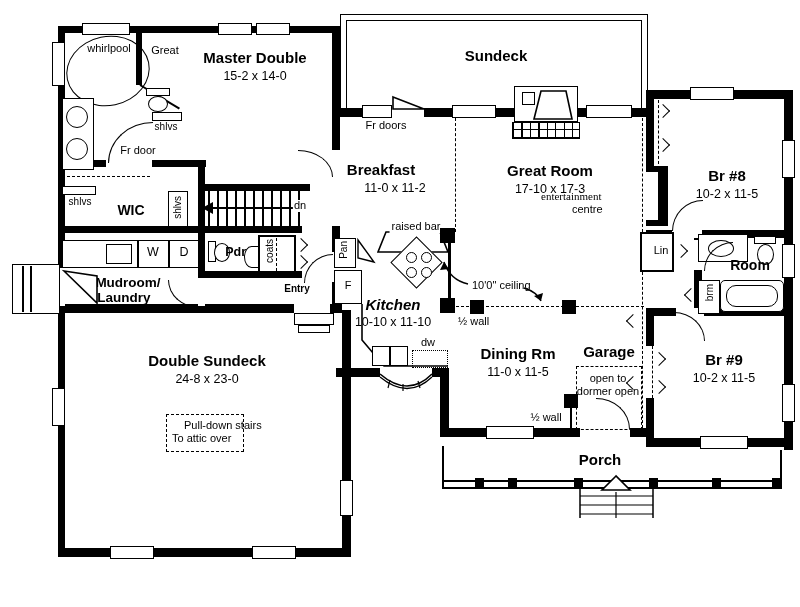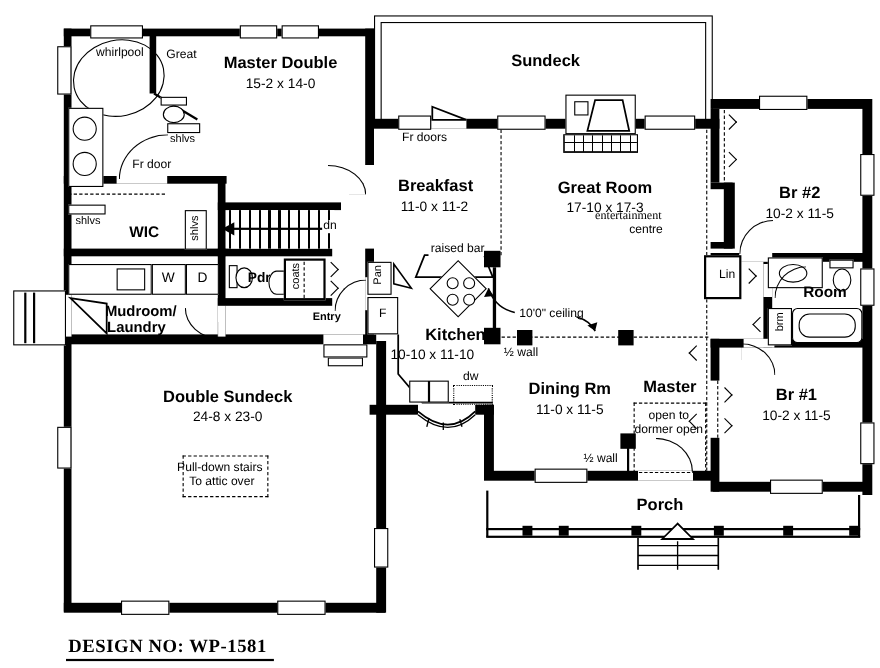--- a/index.html
+++ b/index.html
@@ -162,21 +162,21 @@
   <div class="dashv" style="left:276px;top:238px;height:33px;"></div>
   <div class="vlbl" style="left:264px;top:239px;">coats</div>
   <div class="chev-r" style="left:296px;top:240px;"></div>
   <div class="chev-r" style="left:296px;top:257px;"></div>
 
   <div class="lbl" style="left:297px;top:284px;font-weight:bold;font-size:10px;">Entry</div>
   <div class="arc-tl" style="left:304px;top:254px;width:28px;height:28px;"></div>
   <div class="tl" style="left:294px;top:313px;width:40px;height:12px;"></div>
   <div class="tl" style="left:298px;top:325px;width:32px;height:8px;"></div>
 
-  <div class="lbl big" style="left:396px;top:162px;">Breakfast</div>
+  <div class="lbl big" style="left:381px;top:162px;">Breakfast</div>
   <div class="lbl dims" style="left:395px;top:182px;">11-0 x 11-2</div>
   <div class="lbl sm" style="left:386px;top:120px;">Fr doors</div>
   <svg style="left:0;top:0;" width="800" height="607">
     <polygon points="393,97 424,109 393,109" fill="#fff" stroke="#000" stroke-width="1.6"></polygon>
   </svg>
   <div class="dashv" style="left:455px;top:118px;height:114px;"></div>
 
   <div class="lbl big" style="left:550px;top:163px;">Great Room</div>
   <div class="lbl dims" style="left:550px;top:183px;">17-10 x 17-3</div>
   <div class="tl" style="left:514px;top:86px;width:64px;height:36px;"></div>
@@ -214,47 +214,47 @@
   <div class="lbl sm" style="left:416px;top:221px;background:#fff;padding:0 2px;">raised bar</div>
   <div class="tl" style="left:398px;top:244px;width:37px;height:37px;transform:rotate(45deg);"></div>
   <div class="circ" style="left:406px;top:252px;width:11px;height:11px;"></div>
   <div class="circ" style="left:421px;top:252px;width:11px;height:11px;"></div>
   <div class="circ" style="left:406px;top:267px;width:11px;height:11px;"></div>
   <div class="circ" style="left:421px;top:267px;width:11px;height:11px;"></div>
   <div class="post" style="left:440px;top:228px;width:15px;height:15px;"></div>
   <div class="post" style="left:440px;top:298px;width:15px;height:15px;"></div>
   <div class="vline" style="left:448px;top:243px;height:56px;width:2.5px;"></div>
   <div class="lla sm" style="left:458px;top:315px;">½ wall</div>
-  <div class="lbl big" style="left:414px;top:297px;">Kitchen</div>
+  <div class="lbl big" style="left:393px;top:297px;font-style:italic;">Kitchen</div>
   <div class="lbl dims" style="left:393px;top:316px;">10-10 x 11-10</div>
   <div class="tl" style="left:372px;top:346px;width:18px;height:20px;"></div>
   <div class="tl" style="left:390px;top:346px;width:18px;height:20px;"></div>
   <div class="dashbox" style="left:412px;top:350px;width:34px;height:16px;border-style:dotted;"></div>
   <div class="lbl sm" style="left:428px;top:337px;background:#fff;padding:0 2px;">dw</div>
   <svg style="left:0;top:0;" width="800" height="607">
     <path d="M380,374 Q408,398 432,374" fill="none" stroke="#000" stroke-width="1.6"></path>
     <path d="M380,377 Q408,400 432,377" fill="none" stroke="#000" stroke-width="1.2"></path>
     <line x1="390" y1="380" x2="388" y2="388" stroke="#000" stroke-width="1.2"></line>
     <line x1="403" y1="384" x2="403" y2="391" stroke="#000" stroke-width="1.2"></line>
     <line x1="418" y1="381" x2="420" y2="388" stroke="#000" stroke-width="1.2"></line>
   </svg>
 
   <div class="lbl big" style="left:518px;top:346px;">Dining Rm</div>
   <div class="lbl dims" style="left:518px;top:366px;">11-0 x 11-5</div>
   <div class="lbl sm" style="left:546px;top:412px;">½ wall</div>
   <div class="post" style="left:564px;top:394px;width:14px;height:14px;"></div>
   <div class="vline" style="left:570px;top:404px;height:26px;"></div>
 
-  <div class="lbl big" style="left:609px;top:344px;">Master</div>
+  <div class="lbl big" style="left:609px;top:344px;">Garage</div>
   <div class="dashbox" style="left:576px;top:366px;width:64px;height:62px;"></div>
   <div class="lbl sm" style="left:608px;top:373px;">open to</div>
   <div class="lbl sm" style="left:608px;top:386px;">dormer open</div>
   <div class="arc-tr" style="left:596px;top:398px;width:33px;height:30px;"></div>
 
-  <div class="lbl big" style="left:727px;top:168px;">Br #2</div>
+  <div class="lbl big" style="left:727px;top:168px;">Br #8</div>
   <div class="lbl dims" style="left:727px;top:188px;">10-2 x 11-5</div>
   <div class="dashv" style="left:658px;top:100px;height:64px;"></div>
   <div class="chev-r" style="left:658px;top:106px;"></div>
   <div class="chev-r" style="left:658px;top:140px;"></div>
   <div class="arc-tl" style="left:672px;top:200px;width:30px;height:30px;"></div>
 
   <div class="tl" style="left:640px;top:232px;width:34px;height:40px;border-width:2.5px;"></div>
   <div class="lbl sm" style="left:640px;top:245px;padding-left:42px;">Lin</div>
   <div class="chev-r" style="left:676px;top:246px;"></div>
 
@@ -263,33 +263,33 @@
   <div class="tl" style="left:754px;top:236px;width:22px;height:8px;"></div>
   <div class="circ" style="left:757px;top:244px;width:17px;height:21px;"></div>
   <div class="lbl" style="left:750px;top:258px;font-weight:bold;font-size:14px;">Room</div>
   <div class="arc-tl" style="left:704px;top:242px;width:28px;height:28px;"></div>
   <div class="tl" style="left:720px;top:280px;width:64px;height:32px;border-radius:5px;"></div>
   <div class="tl" style="left:726px;top:285px;width:52px;height:22px;border-radius:10px;"></div>
   <div class="tl" style="left:698px;top:280px;width:22px;height:34px;"></div>
   <div class="vlbl" style="left:704px;top:284px;">brm</div>
   <div class="chev-l" style="left:686px;top:290px;"></div>
 
-  <div class="lbl big" style="left:724px;top:352px;">Br #1</div>
+  <div class="lbl big" style="left:724px;top:352px;">Br #9</div>
   <div class="lbl dims" style="left:724px;top:372px;">10-2 x 11-5</div>
   <div class="arc-tr" style="left:674px;top:312px;width:30px;height:28px;"></div>
   <div class="dashv" style="left:652px;top:346px;height:52px;"></div>
   <div class="chev-r" style="left:654px;top:354px;"></div>
   <div class="chev-r" style="left:654px;top:382px;"></div>
   <div class="chev-l" style="left:628px;top:316px;"></div>
   <div class="chev-l" style="left:628px;top:378px;"></div>
 
   <div class="lbl big" style="left:207px;top:353px;">Double Sundeck</div>
   <div class="lbl dims" style="left:207px;top:373px;">24-8 x 23-0</div>
   <div class="dashbox" style="left:166px;top:414px;width:76px;height:36px;"></div>
-  <div class="lla sm" style="left:161px;top:419px;">Pull-down stairs</div>
+  <div class="lla sm" style="left:184px;top:419px;">Pull-down stairs</div>
   <div class="lla sm" style="left:172px;top:432px;">To attic over</div>
 
   <div class="lbl big" style="left:600px;top:452px;">Porch</div>
   <div class="vline" style="left:442px;top:446px;height:42px;width:1.5px;"></div>
   <div class="hline" style="left:442px;top:480px;width:340px;height:1.5px;"></div>
   <div class="hline" style="left:442px;top:487px;width:340px;height:1.5px;"></div>
   <div class="vline" style="left:780px;top:450px;height:38px;width:1.5px;"></div>
   <div class="post" style="left:475px;top:478px;width:9px;height:9px;"></div>
   <div class="post" style="left:508px;top:478px;width:9px;height:9px;"></div>
   <div class="post" style="left:574px;top:478px;width:9px;height:9px;"></div>
@@ -299,14 +299,13 @@
   <svg style="left:0;top:0;" width="800" height="607">
     <line x1="580" y1="489" x2="580" y2="518" stroke="#000" stroke-width="1.5"></line>
     <line x1="653" y1="489" x2="653" y2="518" stroke="#000" stroke-width="1.5"></line>
     <line x1="580" y1="496" x2="653" y2="496" stroke="#000" stroke-width="1.2"></line>
     <line x1="580" y1="505" x2="653" y2="505" stroke="#000" stroke-width="1.2"></line>
     <line x1="580" y1="514" x2="653" y2="514" stroke="#000" stroke-width="1.2"></line>
     <line x1="616" y1="492" x2="616" y2="518" stroke="#000" stroke-width="1.2"></line>
     <polygon points="616,476 602,490 630,490" fill="#fff" stroke="#000" stroke-width="1.6"></polygon>
   </svg>
 
-  <div class="design" style="left:60px;top:578px;">DESIGN NO: WP-1581</div>
 </div>
 
 </body></html>

